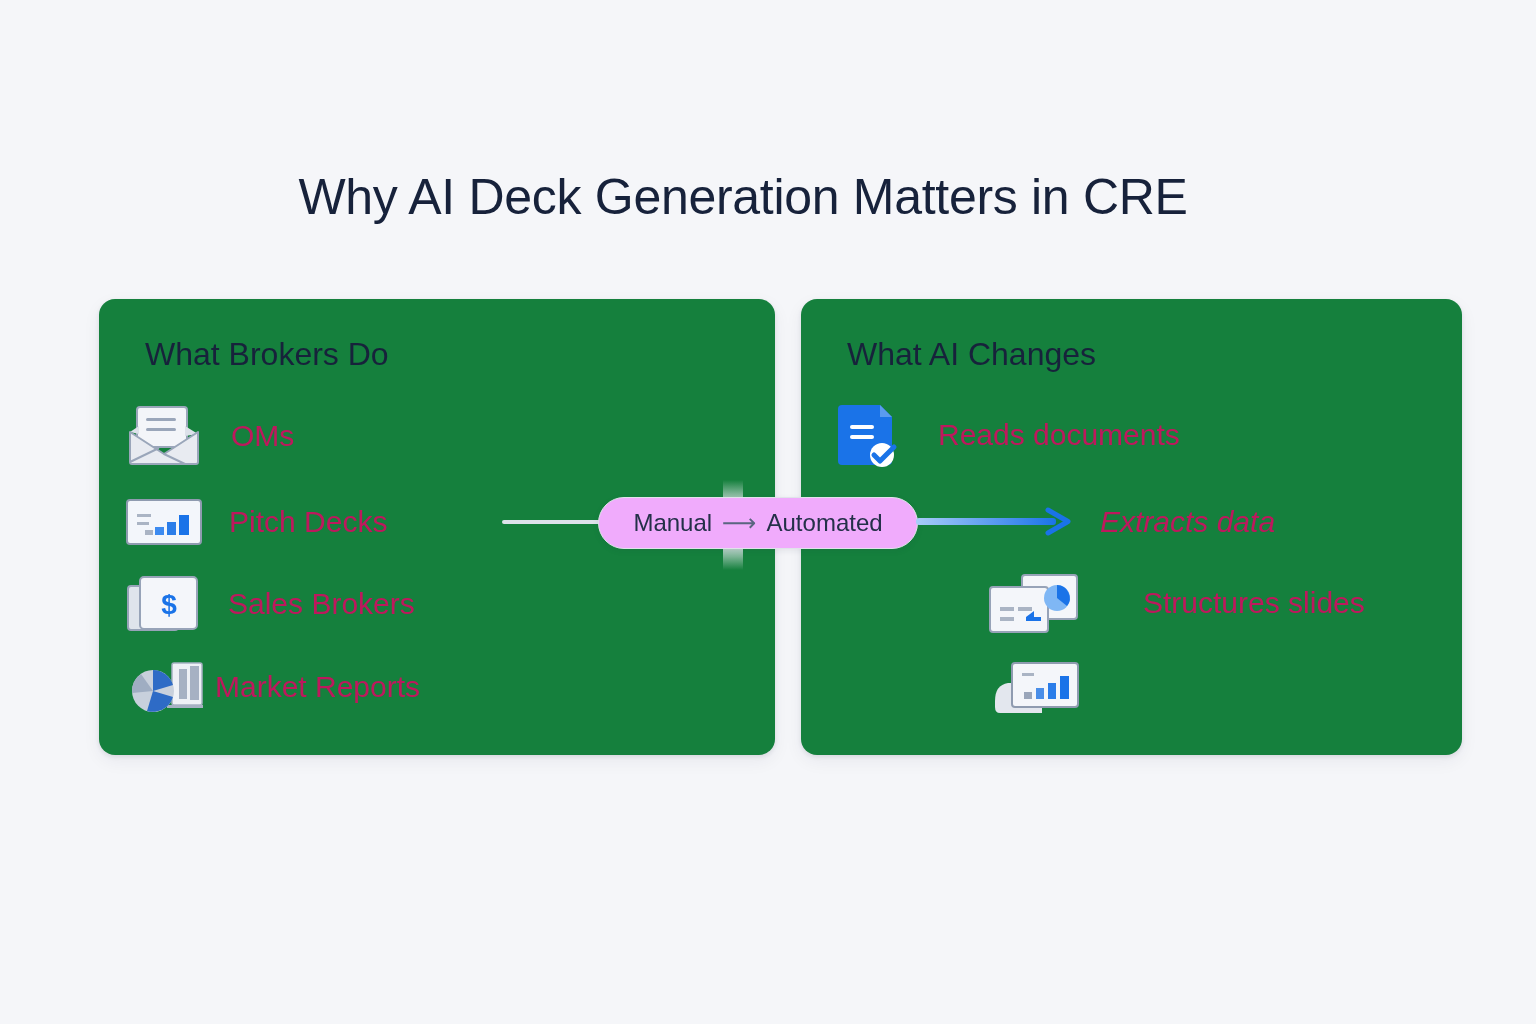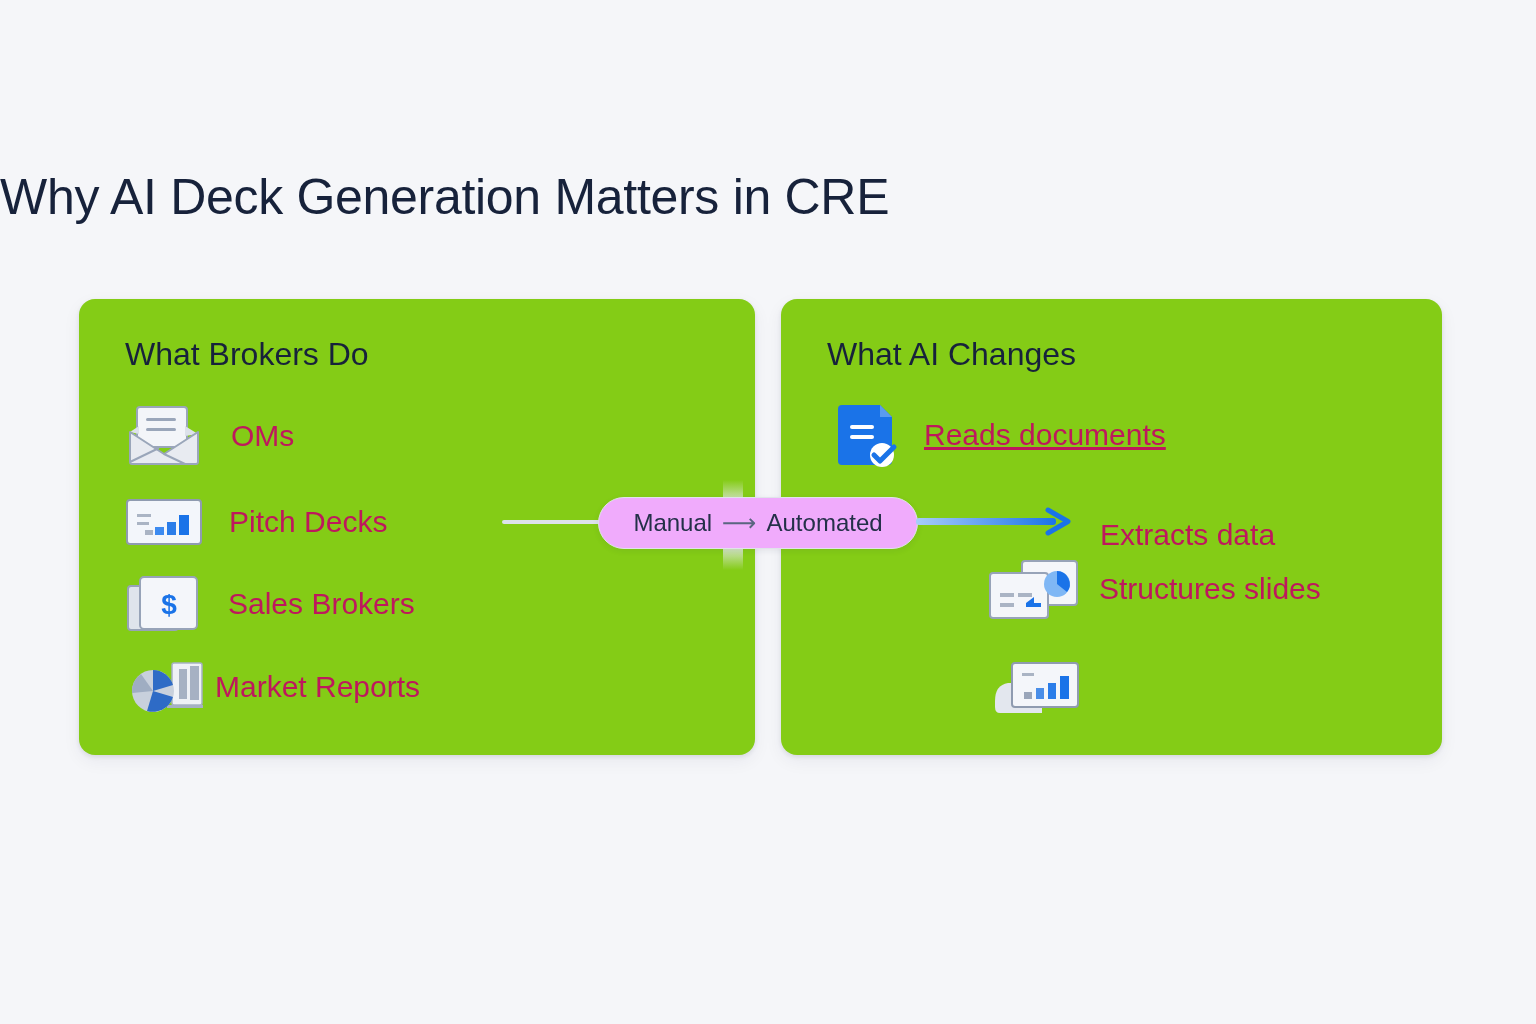--- a/index.html
+++ b/index.html
@@ -5,27 +5,28 @@
   * { box-sizing: border-box; margin: 0; padding: 0; }
   html, body { width: 1536px; height: 1024px; overflow: hidden; }
   body {
     background: #f5f6f9;
     font-family: "Liberation Sans", "DejaVu Sans", sans-serif;
     color: #17223b;
     position: relative;
   }
   .title {
     position: absolute; left: 0; top: 168px; width: 1486px;
-    font-size: 50px; font-weight: 500; color: #17223b;
+    text-align: center; font-size: 50px; font-weight: 500; color: #17223b;
     letter-spacing: -0.3px;
   }
   .card {
     position: absolute; top: 299px; height: 456px;
-    background: #84cc16; border-radius: 16px;
+    background: #15803d; border-radius: 16px;
     box-shadow: 0 2px 4px rgba(30,40,70,0.10), 0 6px 18px rgba(30,40,70,0.06);
+    margin-left: 20px;
   }
   .card.left { left: 79px; width: 676px; }
   .card.right { left: 781px; width: 661px; }
   .card-title {
     position: absolute; top: 37px; left: 46px;
     font-size: 32px; font-weight: 500; color: #17223b;
   }
   .item { position: absolute; display: flex; align-items: center; }
   .item .icon { width: 80px; height: 64px; position: relative; flex: 0 0 auto; }
   .item .label { font-size: 30px; color: #be185d; margin-left: 22px; }
@@ -123,28 +124,28 @@
   <span class="icon" style="width:68px;">
     <svg width="68" height="64" viewBox="0 0 68 64">
       <path d="M4 6 Q4 2 8 2 L46 2 L58 14 L58 58 Q58 62 54 62 L8 62 Q4 62 4 58 Z" fill="#1a73e8"></path>
       <path d="M46 2 L46 14 L58 14 Z" fill="#5a9bf0"></path>
       <rect x="16" y="22" width="24" height="4" rx="2" fill="#ffffff"></rect>
       <rect x="16" y="32" width="24" height="4" rx="2" fill="#ffffff"></rect>
       <circle cx="48" cy="52" r="12" fill="#ffffff"></circle>
       <path d="M40 52 L46 58 L60 44" stroke="#1a73e8" stroke-width="5" fill="none" stroke-linecap="round" stroke-linejoin="round"></path>
     </svg>
   </span>
-  <span class="label" style="margin-left:22px;text-decoration:underline;">Reads documents</span>
+  <span class="label" style="margin-left:36px;">Reads documents</span>
 </div>
 
-<div class="item" style="left:1100px; top:518px;">
+<div class="item" style="left:1100px; top:505px;font-style:italic;">
   <span class="label" style="margin-left:0;">Extracts data</span>
 </div>
 
-<div class="item" style="left:986px; top:557px;">
+<div class="item" style="left:986px; top:571px;gap:44px;">
   <span class="icon" style="width:94px;">
     <svg width="94" height="64" viewBox="0 0 94 64">
       <rect x="36" y="4" width="55" height="44" rx="3" fill="#f4f6fa" stroke="#97a3b8" stroke-width="2"></rect>
       <rect x="4" y="16" width="58" height="45" rx="3" fill="#f4f6fa" stroke="#97a3b8" stroke-width="2"></rect>
       <rect x="14" y="36" width="14" height="4" fill="#aab4c4"></rect>
       <rect x="32" y="36" width="14" height="4" fill="#aab4c4"></rect>
       <rect x="14" y="46" width="14" height="4" fill="#aab4c4"></rect>
       <path d="M40 46 L48 40 L48 46 L55 46 L55 50 L40 50 Z" fill="#1a73e8"></path>
       <circle cx="71" cy="27" r="13" fill="#7fb7f5"></circle>
       <path d="M71 27 L71 14 A13 13 0 0 1 81 35 Z" fill="#1a73e8"></path>

